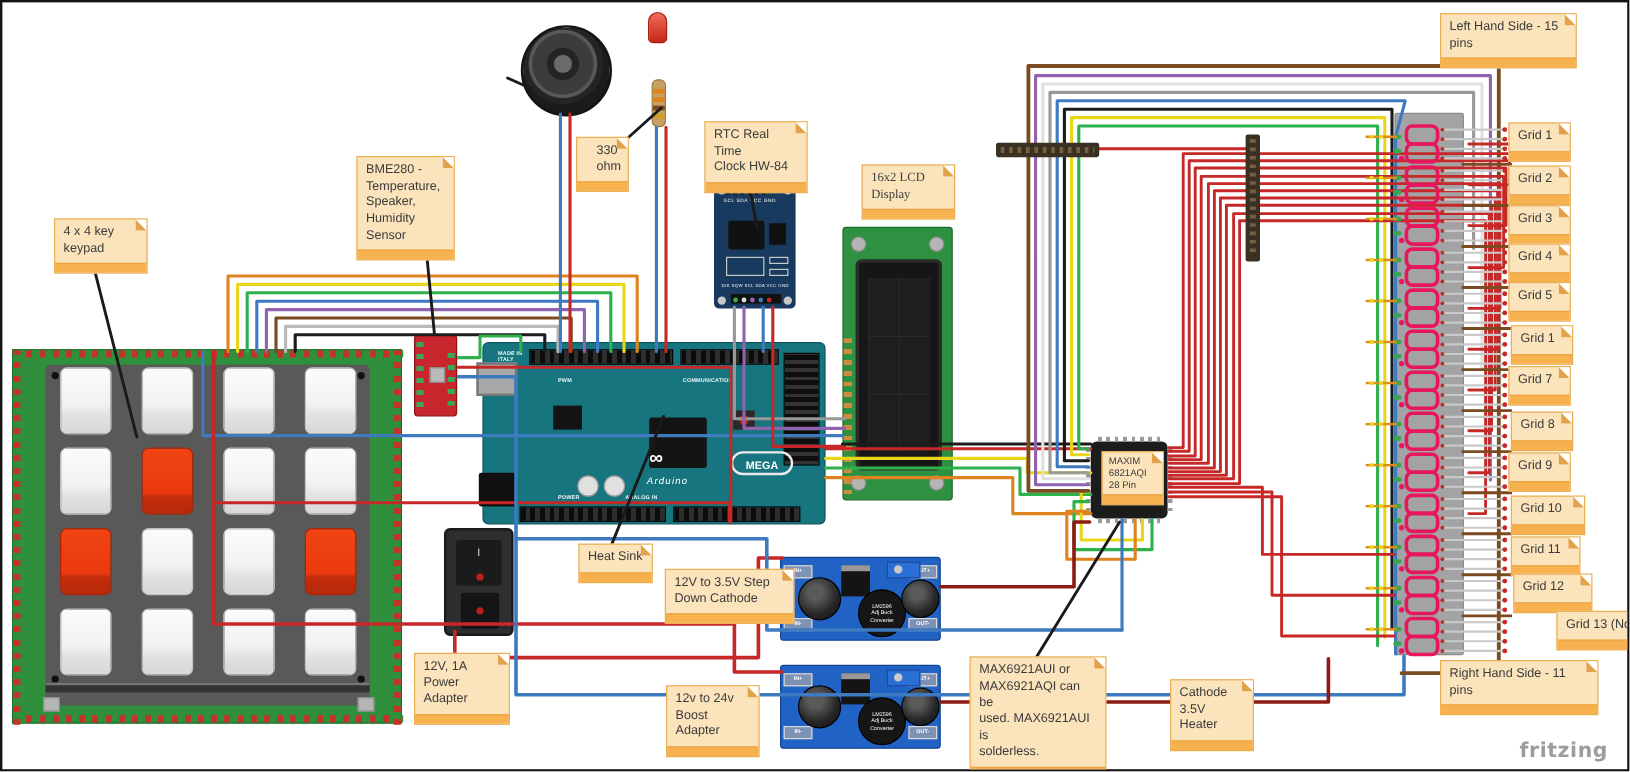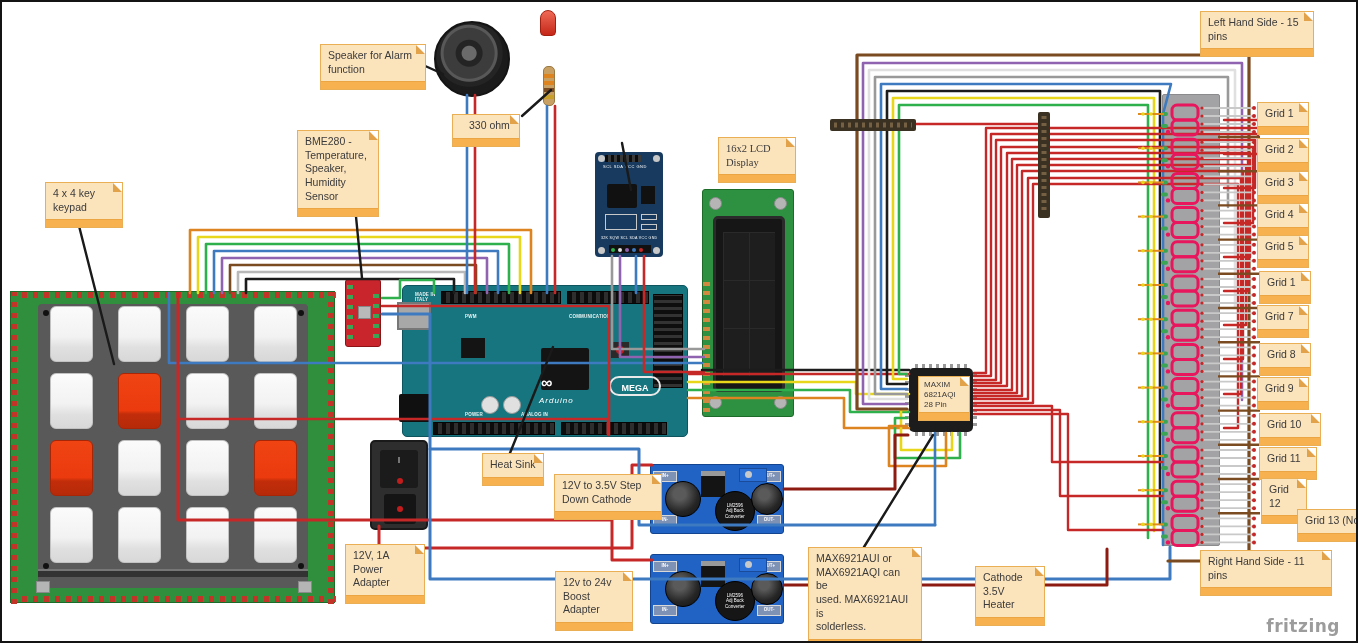--- a/index.html
+++ b/index.html
@@ -543,27 +543,27 @@
       <path d="M421,63 L441,72"></path>
       <path d="M520,114 L549,88"></path>
       <path d="M352,194 L360,276"></path>
       <path d="M620,141 L629,188"></path>
       <path d="M508,451 L551,345"></path>
       <path d="M862,545 L931,433"></path>
     </g>
   </svg>
 
   <div class="note" style="left:43px;top:180px;width:78px;">4 x 4 key keypad</div>
-  <div class="note" style="left:318px;top:42px;width:106px;">Speaker for Alarm
-function</div>
-  <div class="note" style="left:450px;top:112px;width:68px;padding-left:16px;">330 ohm</div>
+  <div class="note" style="left:478px;top:112px;width:44px;padding-left:16px;">330 ohm</div>
   <div class="note" style="left:295px;top:128px;width:82px;">BME280 -
 Temperature,
 Speaker,
 Humidity Sensor</div>
+  <div class="note" style="left:585px;top:99px;width:86px;">RTC Real Time
+Clock HW-84</div>
   <div class="note" style="left:716px;top:135px;width:78px;font-family:Liberation Serif, serif;">16x2 LCD
 Display</div>
   <div class="note" style="left:1198px;top:9px;width:114px;">Left Hand Side - 15 pins</div>
   <div class="note" style="left:1198px;top:548px;width:132px;">Right Hand Side - 11 pins</div>
   <div class="note small" style="left:916px;top:374px;width:52px;">MAXIM
 6821AQI
 28 Pin</div>
   <div class="note" style="left:806px;top:545px;width:114px;">MAX6921AUI or
 MAX6921AQI can be
 used. MAX6921AUI is
@@ -582,18 +582,18 @@
       <div class="note" style="left: 1255px; top: 136px; width: 52px;">Grid 2</div>
       <div class="note" style="left: 1255px; top: 169px; width: 52px;">Grid 3</div>
       <div class="note" style="left: 1255px; top: 201px; width: 52px;">Grid 4</div>
       <div class="note" style="left: 1255px; top: 233px; width: 52px;">Grid 5</div>
       <div class="note" style="left: 1257px; top: 269px; width: 52px;">Grid 1</div>
       <div class="note" style="left: 1255px; top: 303px; width: 52px;">Grid 7</div>
       <div class="note" style="left: 1257px; top: 341px; width: 52px;">Grid 8</div>
       <div class="note" style="left: 1255px; top: 375px; width: 52px;">Grid 9</div>
       <div class="note" style="left: 1257px; top: 411px; width: 62px;">Grid 10</div>
       <div class="note" style="left: 1257px; top: 445px; width: 58px;">Grid 11</div>
-      <div class="note" style="left: 1259px; top: 476px; width: 46px;">Grid 12</div>
+      <div class="note" style="left: 1259px; top: 476px; width: 66px;">Grid 12</div>
       <div class="note" style="left: 1295px; top: 507px; width: 112px;">Grid 13 (Not used)</div>
     </div>
 
   <div class="wm">fritzing</div>
 </div>
 
 </body></html>

